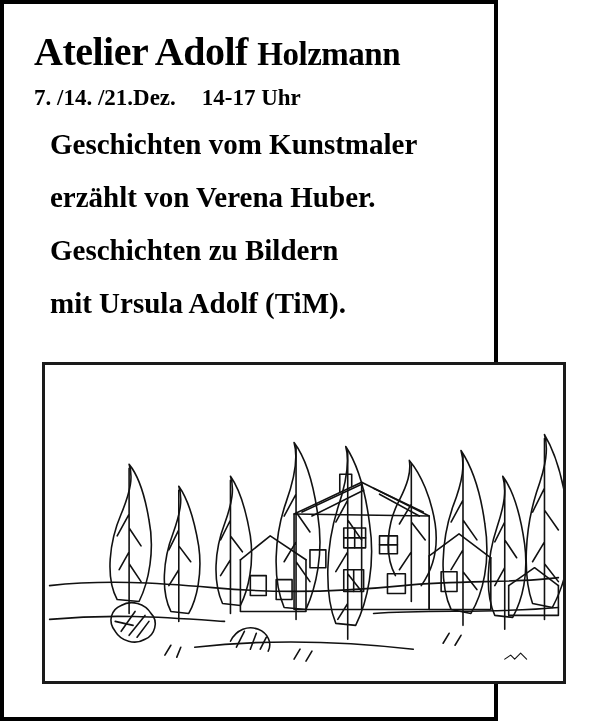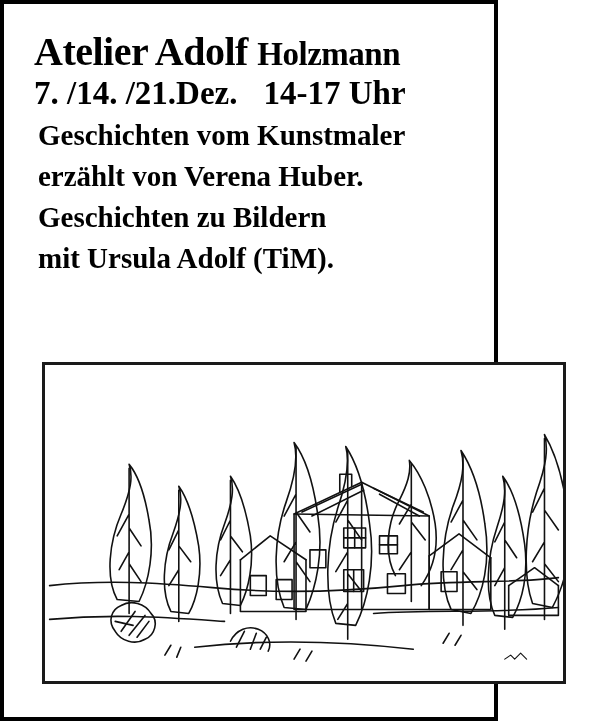--- a/index.html
+++ b/index.html
@@ -40,35 +40,35 @@
     font-weight: bold;
     font-size: 20px;
     line-height: 1.1;
     letter-spacing: -0.2px;
     margin: 4px 0 6px 0;
     white-space: nowrap;
   }
   .dates {
     font-family: "Liberation Serif", serif;
     font-weight: bold;
-    font-size: 33px;
+    font-size: 23px;
     line-height: 1.1;
-    margin: 2px 0 6px 0;
+    margin: 12px 0 6px 0;
     white-space: nowrap;
   }
   .dates .gap {
     display: inline-block;
     width: 26px;
   }
   .line {
     font-family: "Liberation Serif", serif;
     font-weight: bold;
     font-size: 29px;
     line-height: 1.28;
-    margin: 4px;
+    margin: 16px;
     white-space: nowrap;
   }
   .illustration {
     position: absolute;
     left: 38px;
     top: 358px;
     width: 524px;
     height: 322px;
     box-sizing: border-box;
     border: 3px solid #1a1a1a;

